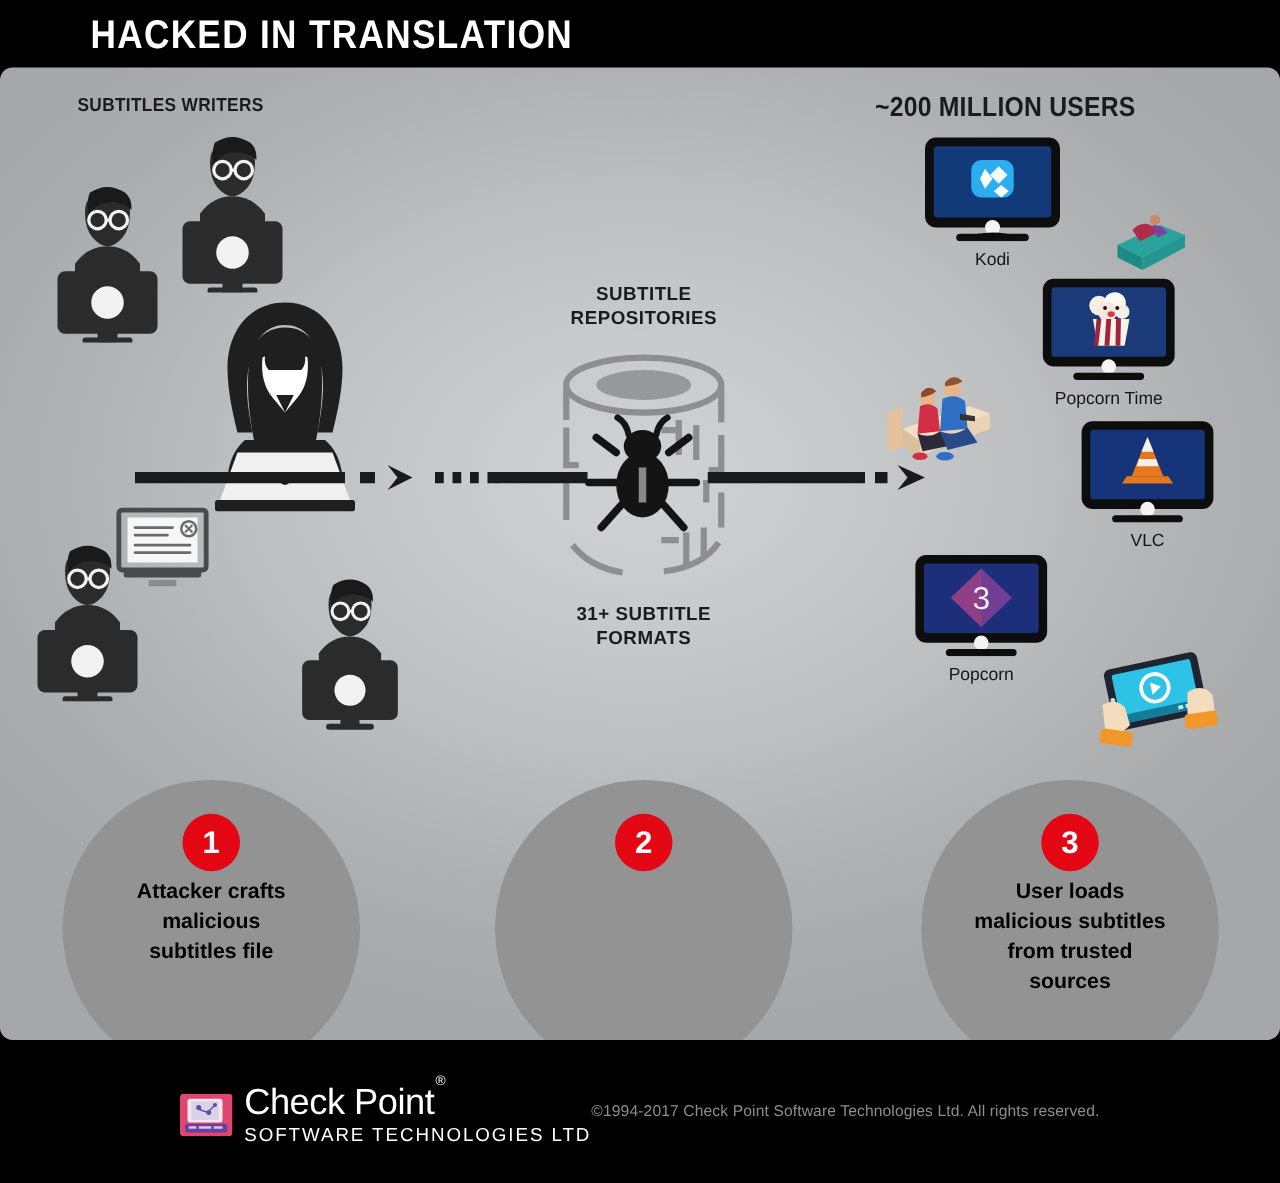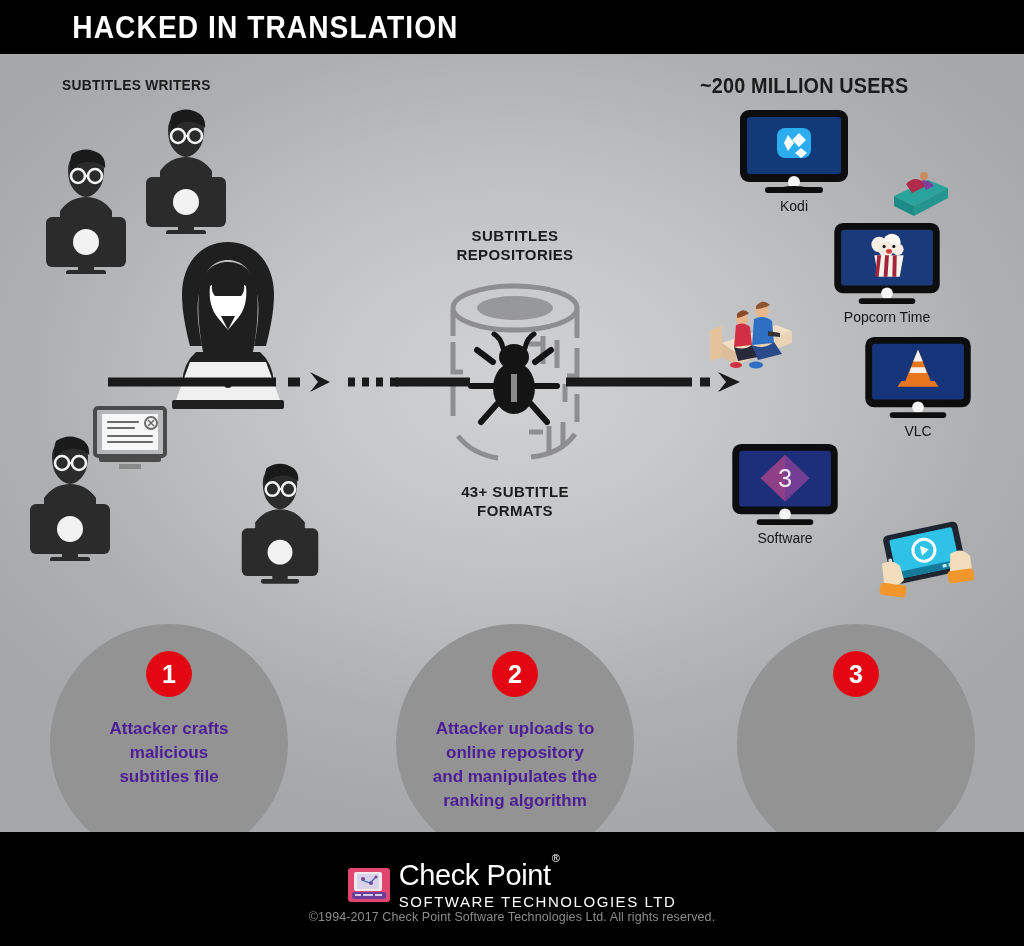--- a/index.html
+++ b/index.html
@@ -33,20 +33,21 @@
   }
 
   
   .stage {
     position: absolute; left: 0; top: 54px;
     width: 1024px; height: 778px;
     background:
       radial-gradient(ellipse 62% 58% at 50% 42%,
         #d0d1d3 0%, #c9cacc 24%, #bdbec0 50%, #aeafb1 76%, #a6a7a9 100%);
     overflow: hidden;
+    border-radius: 10px;
   }
 
   
   .sec-label {
     position: absolute;
     color: #1b1b1b;
     font-weight: bold;
     white-space: nowrap;
   }
   #lbl-writers { left: 62px; top: 22px; font-size: 15px; letter-spacing: .3px; transform: scaleX(0.92); transform-origin: left center; }
@@ -107,39 +108,39 @@
     width: 46px; height: 46px;
     border-radius: 50%;
     background: #e30613;
     color: #fff;
     font-size: 25px;
     font-weight: bold;
     display: flex; align-items: center; justify-content: center;
     margin-top: 27px;
   }
   .step .txt {
-    color: #4c1d95;
+    color: #000000;
     font-weight: bold;
     font-size: 17px;
     line-height: 1.42;
     text-align: center;
-    margin-top: 20px;
+    margin-top: 4px;
     padding: 0 14px;
     white-space: pre-line;
   }
   #step1 { left: 50px;  top: 570px; width: 238px; height: 238px; }
   #step2 { left: 396px; top: 570px; width: 238px; height: 238px; }
   #step3 { left: 737px; top: 570px; width: 238px; height: 238px; }
 
   
   .footer {
     position: absolute; left: 0; top: 832px;
     width: 1024px; height: 114px;
     background: #000;
-    display: flex; flex-direction: column;
+    display: flex; flex-direction: row;
     align-items: center; justify-content: center;
   }
   .brand { display: flex; align-items: center; gap: 9px; margin-top: 6px; }
   .brand-text { display: flex; flex-direction: column; }
   .brand-name {
     color: #fff; font-size: 29px; font-weight: normal;
     letter-spacing: -0.4px; line-height: 1;
     position: relative;
   }
   .brand-name sup { font-size: 11px; position: relative; top: -12px; left: 1px; }
@@ -158,23 +159,23 @@
 <div id="page">
 
   <div class="titlebar">
     <h1>HACKED IN TRANSLATION</h1>
   </div>
 
   <div class="stage">
 
     <div class="sec-label" id="lbl-writers">SUBTITLES WRITERS</div>
     <div class="sec-label" id="lbl-users">~200 MILLION USERS</div>
-    <div class="center-label" id="lbl-repos">SUBTITLES
+    <div class="center-label" id="lbl-repos">SUBTITLE
 REPOSITORIES</div>
-    <div class="center-label" id="lbl-formats">43+ SUBTITLE
+    <div class="center-label" id="lbl-formats">31+ SUBTITLE
 FORMATS</div>
 
     <div class="writer" style="left:40px; top:95px;">
       <svg width="92" height="125" viewBox="0 0 92 125">
         <g fill="#2b2b2b">
           <path d="M33 8 q13 -8 26 0 q5 4 5 13 q0 13 -6 20 q-6 7 -12 7 q-6 0 -12 -7 q-6 -7 -6 -20 q0 -9 5 -13Z"></path>
           <path d="M32 5 q14 -9 28 0 q6 5 5 14 q-4 -5 -13 -6 q-10 -1 -16 4 q-4 3 -5 7 q-2 -13 1 -19Z" fill="#1a1a1a"></path>
           <path d="M20 62 q10 -14 26 -14 q16 0 26 14 l0 10 l-52 0Z"></path>
           <rect x="6" y="68" width="80" height="50" rx="6"></rect>
           <rect x="38" y="113" width="16" height="12"></rect>
@@ -424,21 +425,21 @@
       <svg width="108" height="82" viewBox="0 0 110 84">
         <rect x="1" y="1" width="108" height="72" rx="9" fill="#0d0d0d"></rect>
         <rect x="8" y="8" width="94" height="57" rx="3" fill="#1d2f7a"></rect>
         <circle cx="55" cy="73" r="6" fill="#f5f5f5"></circle>
         <rect x="26" y="78" width="58" height="6" rx="3" fill="#0d0d0d"></rect>
 
         <path d="M55 12 L80 36 L55 60 L30 36Z" fill="#8e3f86"></path>
         <path d="M55 12 L80 36 L55 60Z" fill="#6c3f97" opacity=".8"></path>
         <text x="55" y="45" font-family="Liberation Sans, sans-serif" font-size="26" fill="#f3e9f5" text-anchor="middle">3</text>
       </svg>
-      <div class="tv-label">Software</div>
+      <div class="tv-label">Popcorn</div>
     </div>
 
     <div class="clip" style="left:888px; top:108px;">
       <svg width="64" height="62" viewBox="0 0 64 62">
         <path d="M6 34 L40 18 L60 26 L26 44Z" fill="#2aa39c"></path>
         <path d="M6 34 L26 44 L26 54 L6 44Z" fill="#1d8a85"></path>
         <path d="M26 44 L60 26 L60 36 L26 54Z" fill="#25968f"></path>
         <path d="M18 22 q8 -8 16 -3 l6 4 l-16 8Z" fill="#b02a4a"></path>
         <circle cx="36" cy="14" r="4" fill="#c98c5e"></circle>
         <path d="M34 18 q8 0 12 6 l-8 4Z" fill="#7d3fa0"></path>
@@ -491,27 +492,27 @@
     </div>
 
     <div class="step" id="step1">
       <div class="badge">1</div>
       <div class="txt">Attacker crafts
 malicious
 subtitles file</div>
     </div>
     <div class="step" id="step2">
       <div class="badge">2</div>
-      <div class="txt">Attacker uploads to
-online repository
-and manipulates the
-ranking algorithm</div>
     </div>
     <div class="step" id="step3">
       <div class="badge">3</div>
+      <div class="txt">User loads
+malicious subtitles
+from trusted
+sources</div>
     </div>
 
   </div>
 
   <div class="footer">
     <div class="brand">
       <svg width="42" height="34" viewBox="0 0 42 34">
         <rect x="0" y="0" width="42" height="34" rx="3" fill="#e0476f"></rect>
         <rect x="6" y="4" width="28" height="19" rx="2" fill="#f3e8ef"></rect>
         <rect x="9" y="6" width="22" height="15" fill="#d9d3ea"></rect>

